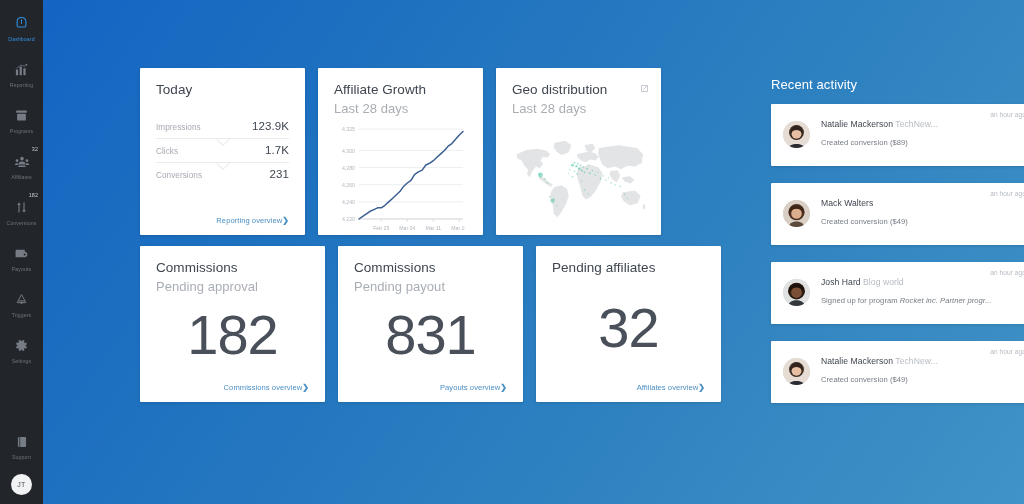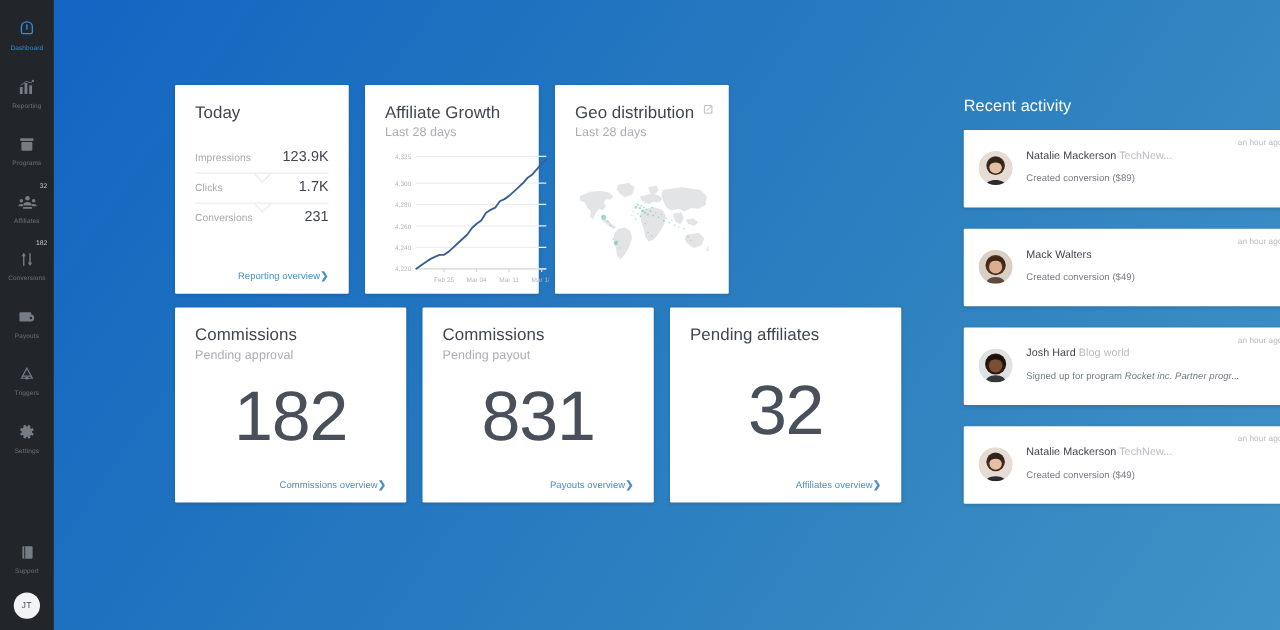--- a/index.html
+++ b/index.html
@@ -107,32 +107,32 @@
 
   .card-row { display: flex; gap: 13px; }
 
   .card {
     background: #ffffff;
     border-radius: 1px;
     box-shadow: 0 1px 3px rgba(0,0,0,.14);
     position: relative;
   }
 
-  .card-top { width: 139px; height: 167px; padding: 15px 16px 10px 16px; display: flex; flex-direction: column; }
+  .card-top { width: 165px; height: 167px; padding: 15px 16px 10px 16px; display: flex; flex-direction: column; }
   .card-bot { width: 185px; height: 156px; padding: 15px 16px 10px 16px; display: flex; flex-direction: column; }
 
   .card-title {
     font-size: 13.5px;
     color: #3f4650;
     font-weight: 400;
     letter-spacing: .05px;
     line-height: 1.1;
   }
   .card-sub {
-    font-size: 10px;
+    font-size: 13px;
     color: #a9aeb4;
     margin-top: 3px;
     letter-spacing: .05px;
   }
 
   
   .metrics { margin-top: 17px; text-align: right; }
   .metric-row {
     display: flex;
     justify-content: space-between;

